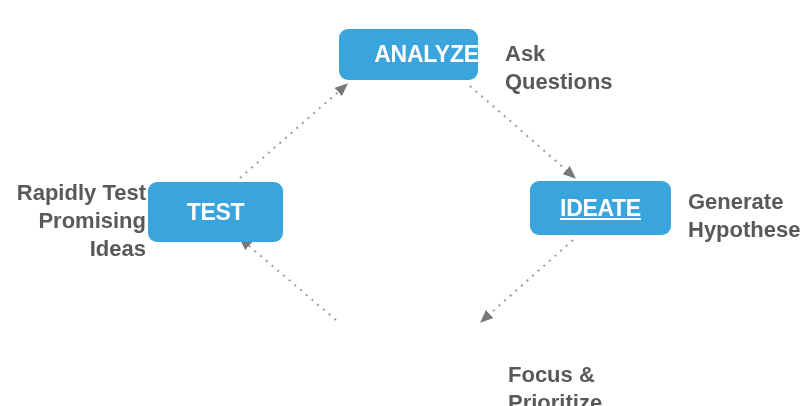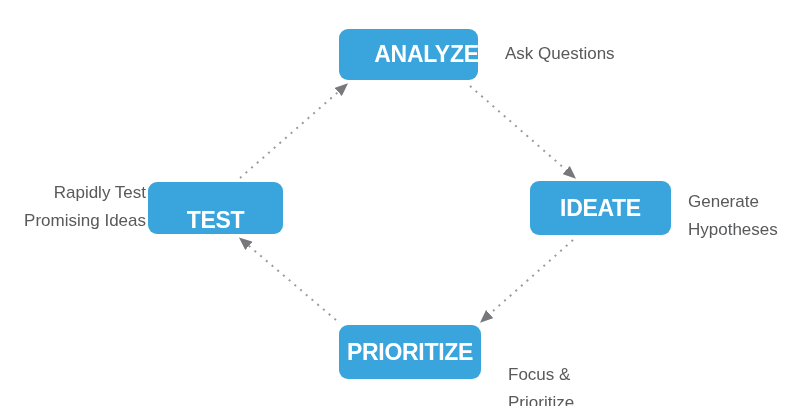--- a/index.html
+++ b/index.html
@@ -39,28 +39,28 @@
     border-radius: 9px;
     display: flex;
     align-items: center;
     justify-content: center;
     color: var(--node-text);
     font-weight: 700;
     font-size: 23px;
     letter-spacing: -0.3px;
   }
   .node-analyze    { left: 339px; top: 29px;  width: 139px; height: 51px; padding-left: 36px; }
-  .node-ideate     { left: 530px; top: 181px; width: 141px; height: 54px; }
+  .node-ideate     { left: 530px; top: 181px; width: 141px; height: 54px; text-decoration: underline; }
   .node-prioritize { left: 339px; top: 325px; width: 142px; height: 54px; }
-  .node-test       { left: 148px; top: 182px; width: 135px; height: 52px; align-items: flex-end; }
+  .node-test       { left: 148px; top: 182px; width: 135px; height: 60px; }
   .annotation {
     position: absolute;
     color: var(--label-text);
-    font-weight: 400;
-    font-size: 17px;
+    font-weight: 700;
+    font-size: 22px;
     line-height: 28px;
   }
   .annotation-analyze    { left: 505px; top: 40px;  width: 150px; }
   .annotation-ideate     { left: 688px; top: 188px; width: 105px; }
   .annotation-prioritize { left: 508px; top: 324px; width: 100px; margin-top: 37px; }
   .annotation-test       { left: 8px;   top: 179px; width: 138px; text-align: right; }
 </style>
 </head>
 <body>
 
@@ -81,23 +81,20 @@
   <div class="node node-analyze">
     <span>ANALYZE</span>
   </div>
   <div class="annotation annotation-analyze">Ask Questions</div>
 
   <div class="node node-ideate">
     <span>IDEATE</span>
   </div>
   <div class="annotation annotation-ideate">Generate Hypotheses</div>
 
-  <div class="node node-prioritize">
-    <span>PRIORITIZE</span>
-  </div>
   <div class="annotation annotation-prioritize">Focus &amp; Prioritize</div>
 
   <div class="node node-test">
     <span>TEST</span>
   </div>
   <div class="annotation annotation-test">Rapidly Test Promising Ideas</div>
 
 </div>
 
 </body></html>

